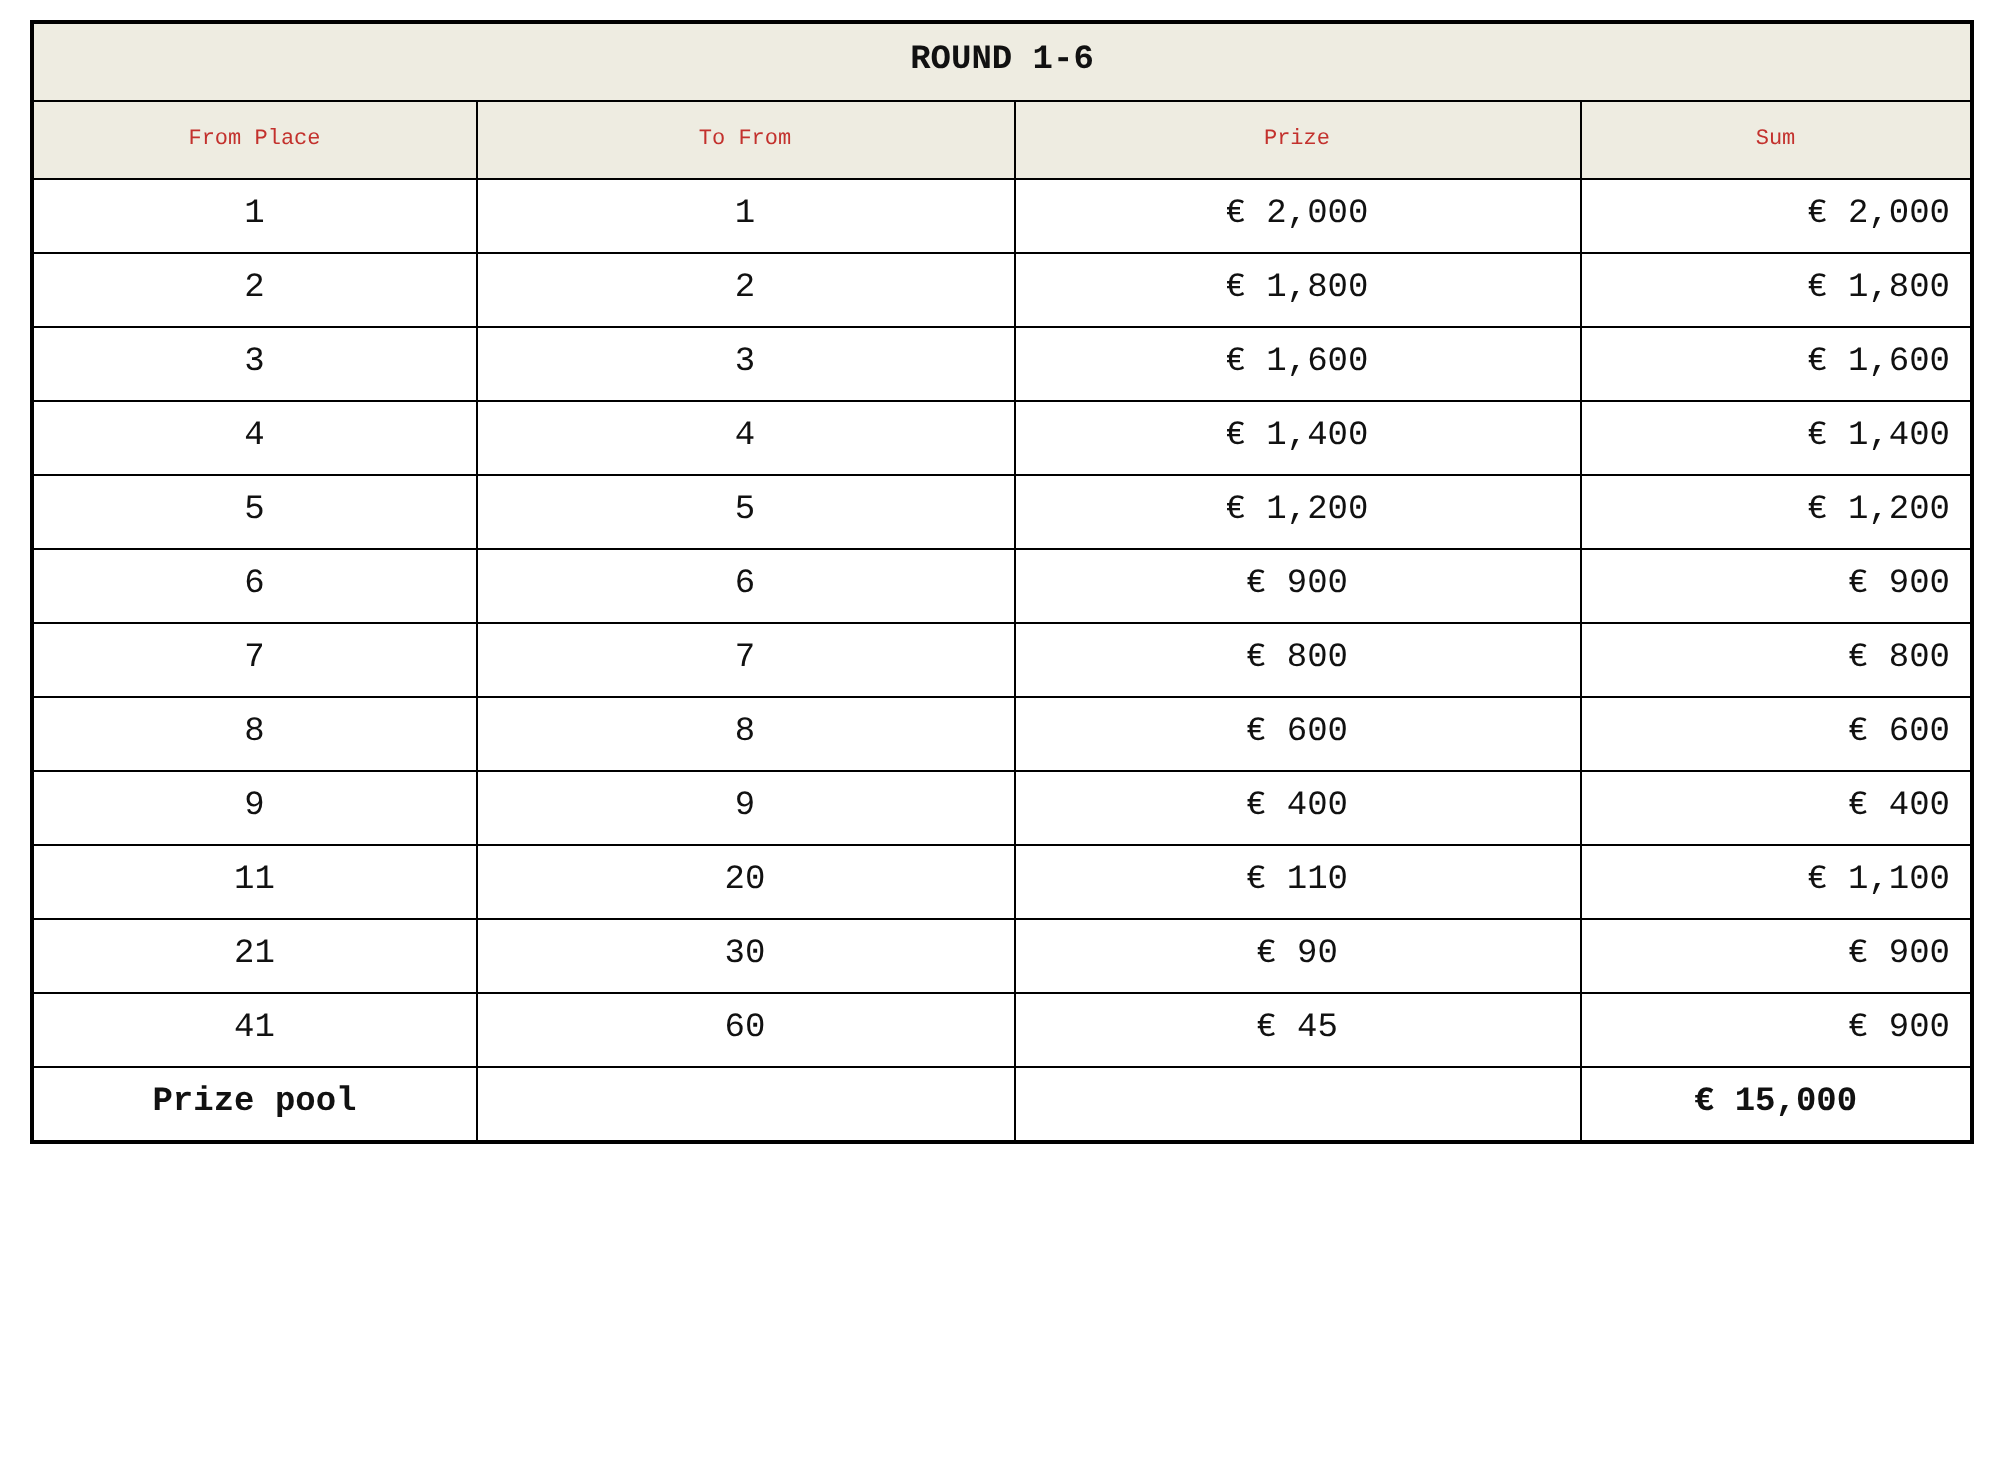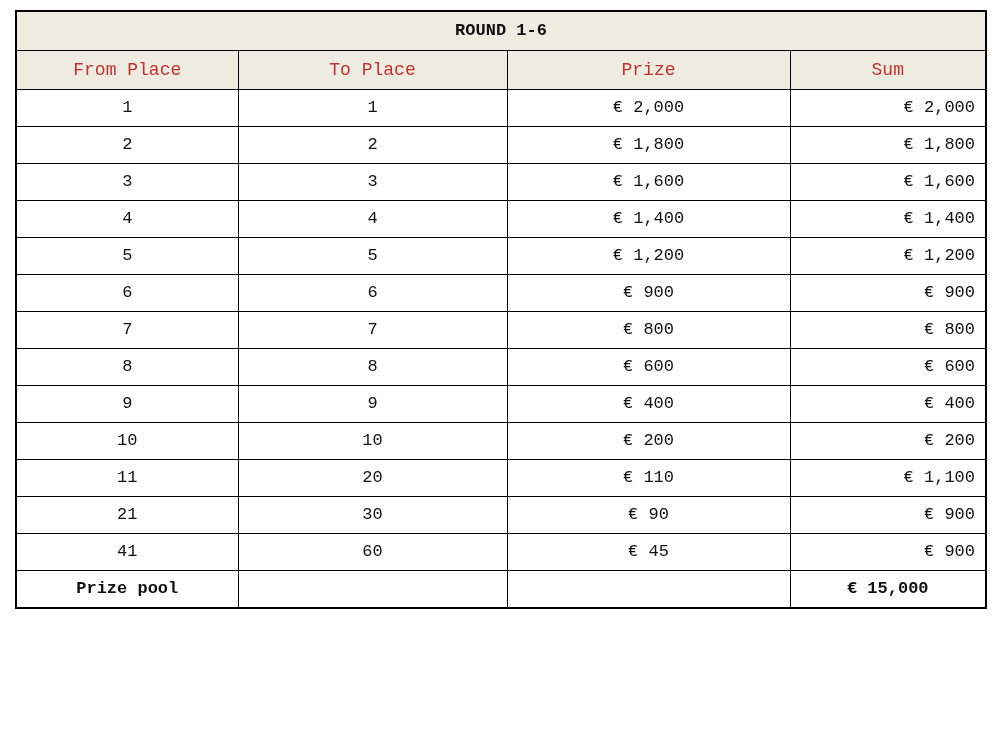--- a/index.html
+++ b/index.html
@@ -44,21 +44,21 @@
     text-align: center;
     font-weight: bold;
     font-size: 17px;
   }
   tr.header-row th {
     background: #eeece1;
     height: 39px;
     text-align: center;
     font-weight: normal;
     color: #c3312d;
-    font-size: 18px;
+    font-size: 11px;
   }
   tr.data-row td {
     height: 37px;
     background: #ffffff;
   }
   td.cell-from, td.cell-to, td.cell-prize {
     text-align: center;
   }
   td.cell-sum {
     text-align: right;
@@ -87,21 +87,21 @@
       <col class="col-to">
       <col class="col-prize">
       <col class="col-sum">
     </colgroup>
     <tbody>
       <tr class="title-row">
         <td colspan="4">ROUND 1-6</td>
       </tr>
       <tr class="header-row">
         <th>From Place</th>
-        <th>To Place</th>
+        <th>To From</th>
         <th>Prize</th>
         <th>Sum</th>
       </tr>
 
       <tr class="data-row">
           <td class="cell-from">1</td>
           <td class="cell-to">1</td>
           <td class="cell-prize">€ 2,000</td>
           <td class="cell-sum">€ 2,000</td>
         </tr>
@@ -147,26 +147,20 @@
           <td class="cell-prize">€ 600</td>
           <td class="cell-sum">€ 600</td>
         </tr>
         <tr class="data-row">
           <td class="cell-from">9</td>
           <td class="cell-to">9</td>
           <td class="cell-prize">€ 400</td>
           <td class="cell-sum">€ 400</td>
         </tr>
         <tr class="data-row">
-          <td class="cell-from">10</td>
-          <td class="cell-to">10</td>
-          <td class="cell-prize">€ 200</td>
-          <td class="cell-sum">€ 200</td>
-        </tr>
-        <tr class="data-row">
           <td class="cell-from">11</td>
           <td class="cell-to">20</td>
           <td class="cell-prize">€ 110</td>
           <td class="cell-sum">€ 1,100</td>
         </tr>
         <tr class="data-row">
           <td class="cell-from">21</td>
           <td class="cell-to">30</td>
           <td class="cell-prize">€ 90</td>
           <td class="cell-sum">€ 900</td>

